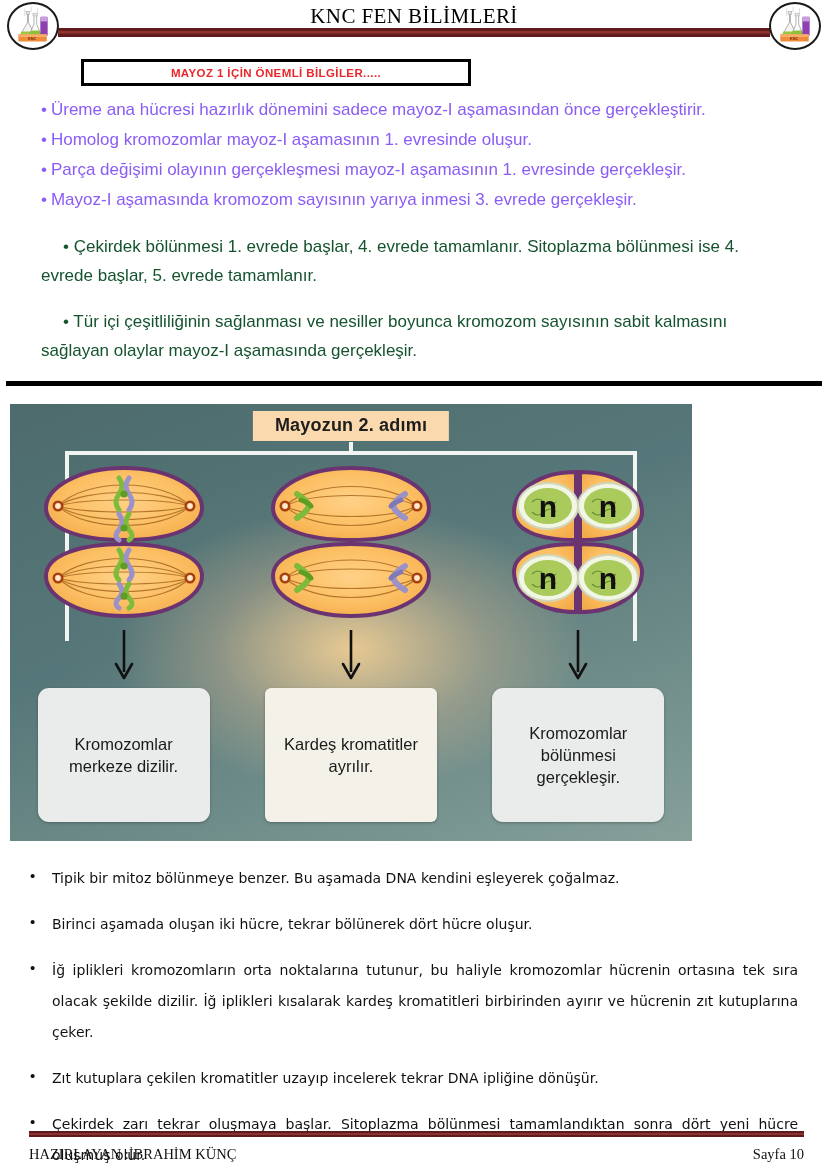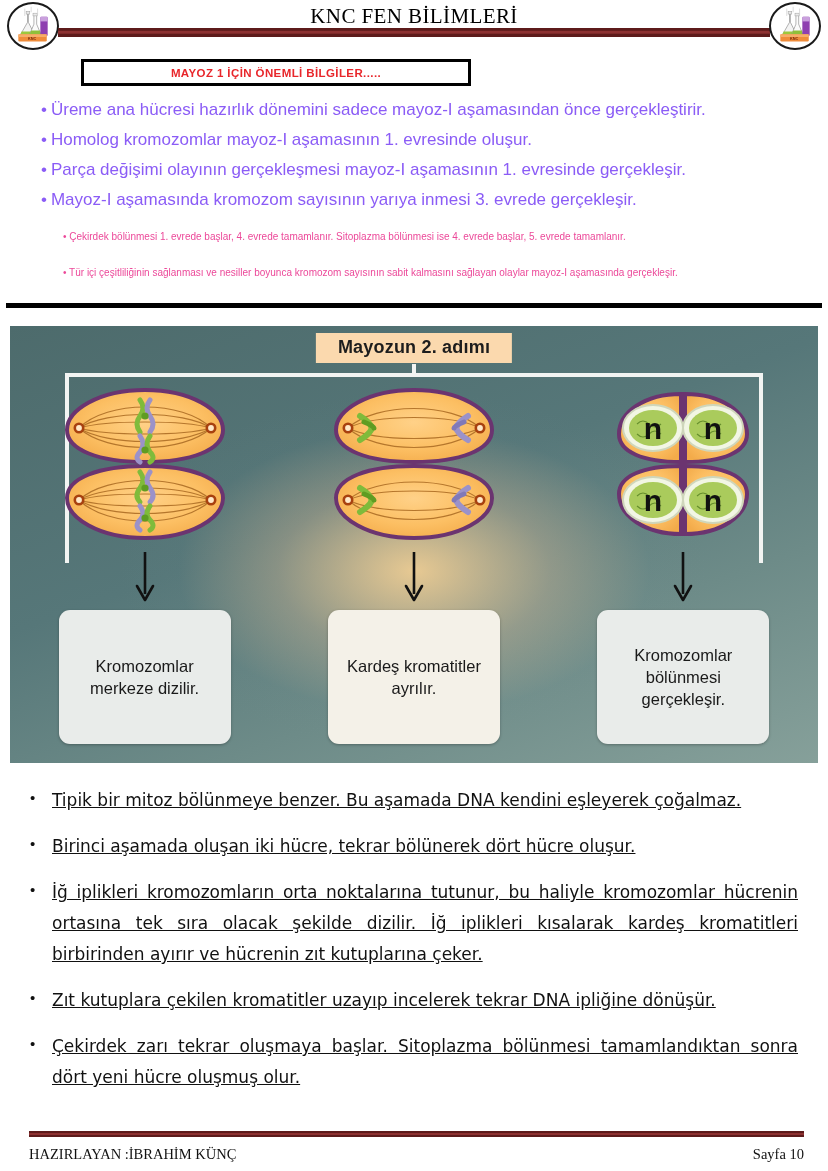--- a/index.html
+++ b/index.html
@@ -94,38 +94,38 @@
 
   .info-line {
     font-size: 17px;
     color: #8b5cf6;
     line-height: 30px;
     white-space: nowrap;
   }
   .info-line .dot { margin-right: 4px; }
 
   .info-para {
-    font-size: 10px;
-    color: #ec4899;
+    font-size: 17px;
+    color: #14532d;
     line-height: 29px;
-    margin-top: 7px;
+    margin-top: 17px;
     text-indent: 22px;
   }
 
   .section-divider {
     margin: 16px 6px 0 6px;
     height: 5px;
     background: #000000;
   }
 
   
   .figure {
     position: relative;
     margin: 18px 10px 13px 10px;
-    width: 808px;
+    width: 682px;
     height: 437px;
     background:
       radial-gradient(ellipse 380px 230px at 50% 56%,
         rgba(255, 214, 150, 0.85) 0%,
         rgba(226, 190, 150, 0.35) 36%,
         rgba(120, 146, 146, 0.05) 62%,
         rgba(0, 0, 0, 0) 78%),
       linear-gradient(160deg, #4d6b6c 0%, #567779 42%, #6d8b88 70%, #86a09a 100%);
     overflow: hidden;
   }
@@ -196,21 +196,21 @@
     display: flex;
     align-items: center;
     justify-content: center;
     text-align: center;
     padding: 8px;
     font-size: 16.5px;
     line-height: 22px;
     color: #1a1a1a;
     box-shadow: 0 1px 3px rgba(0,0,0,0.28);
   }
-  .caption-box.warm { background: #f4f1e8; }
+  .caption-box.warm { background: #f4f1e8; border-radius: 6px; }
 
   
   .notes {
     margin: 22px 30px 0 30px;
   }
 
   .note-item {
     display: flex;
     align-items: flex-start;
     margin-bottom: 15px;
@@ -221,25 +221,24 @@
     width: 22px;
     font-size: 15px;
     line-height: 25px;
     color: #111;
     text-align: left;
   }
 
   .note-text {
     flex: 1 1 auto;
     font-family: "DejaVu Sans", sans-serif;
-    font-size: 17px;
+    font-size: 14px;
     line-height: 31px;
     color: #111111;
     text-align: justify;
-    text-decoration: underline;
   }
 
   
   .page-footer {
     position: absolute;
     left: 5px;
     right: 0;
     bottom: 8px;
     padding: 0 24px;
   }

